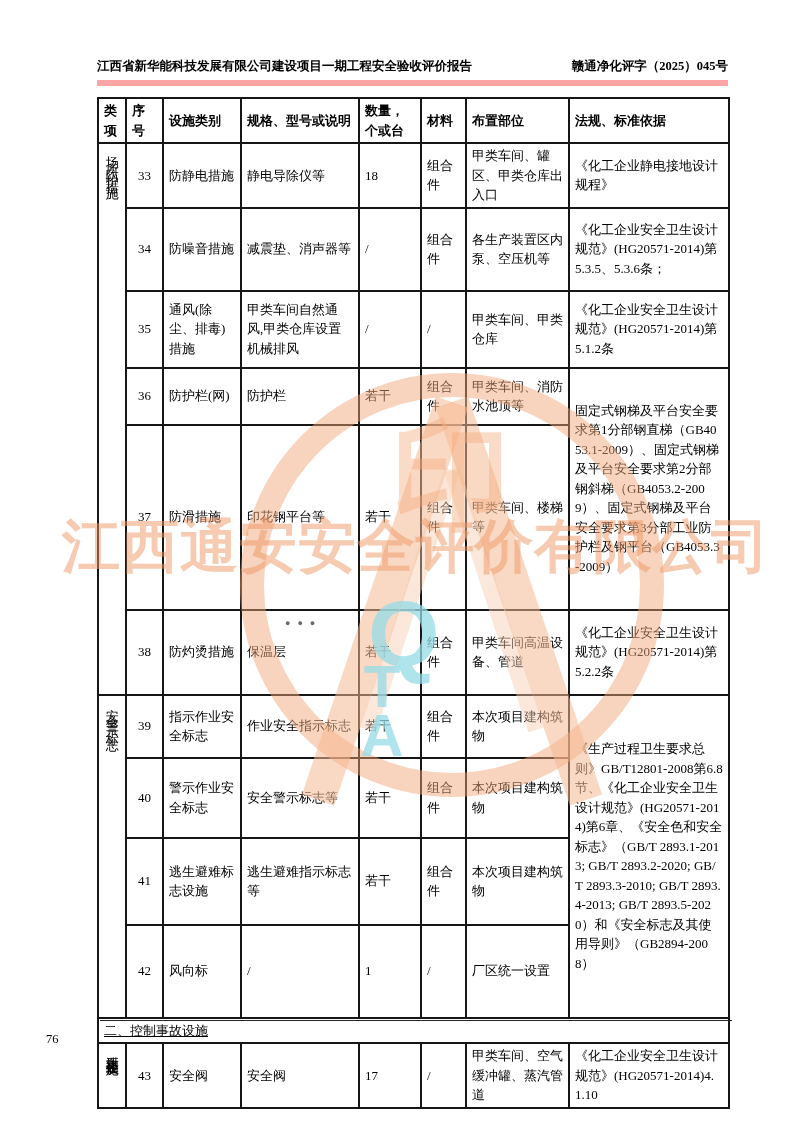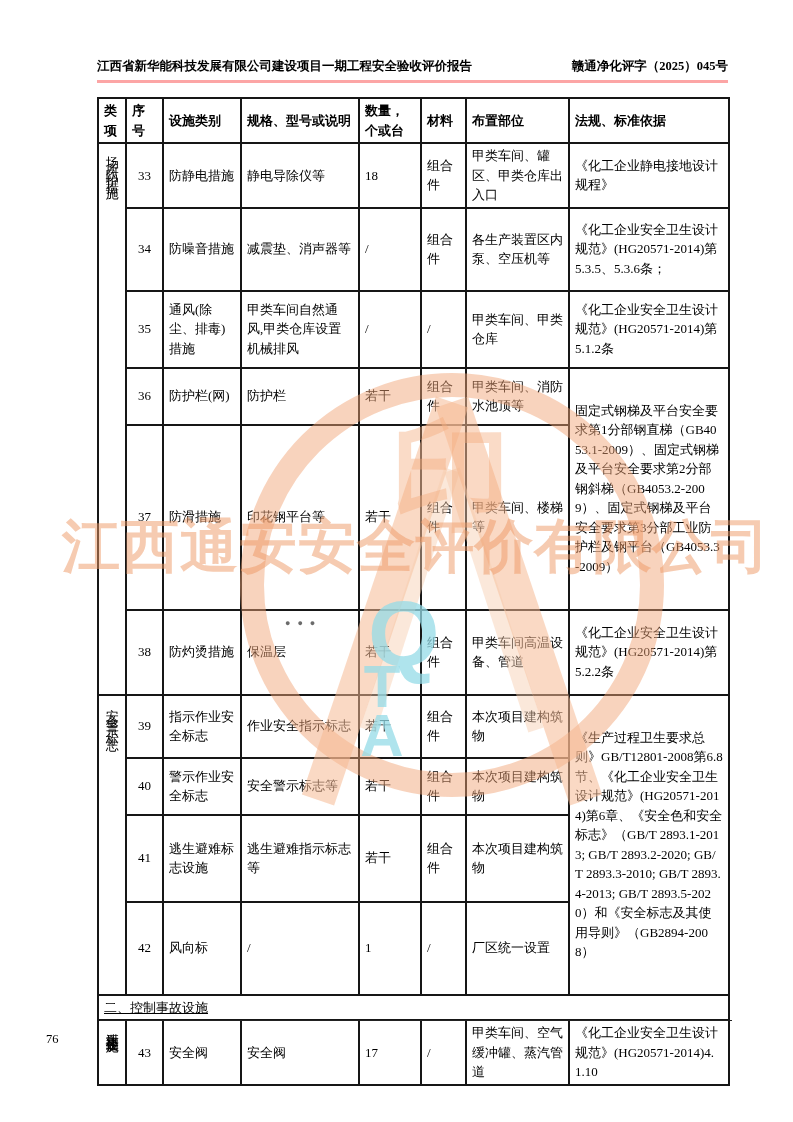--- a/index.html
+++ b/index.html
@@ -5,21 +5,21 @@
   html,body{margin:0;padding:0;background:#e8e8e8;}
   .page{
     position:relative;width:793px;height:1122px;background:#ffffff;
     margin:0 auto;overflow:hidden;color:#000;
     font-family:"Liberation Serif","DejaVu Serif",serif;
   }
   
   .runhead{
     position:absolute;left:97px;top:58px;width:631px;
     display:flex;justify-content:space-between;align-items:flex-end;
-    border-bottom:3px solid #fca5a5;padding-bottom:5px;
+    border-bottom:6px solid #fca5a5;padding-bottom:5px;
     font-weight:bold;font-size:12.5px;white-space:nowrap;
   }
   
   table.doc{
     position:absolute;left:97px;top:97px;width:631px;
     border-collapse:collapse;table-layout:fixed;
   }
   table.doc td{
     border:2px solid #161616;padding:2px 5px;
     font-size:13px;line-height:1.5;vertical-align:middle;
@@ -36,21 +36,21 @@
     writing-mode:vertical-rl;text-orientation:upright;
     vertical-align:top;padding:2px 0 0 0;
     letter-spacing:1px;font-size:12.5px;line-height:14px;
   }
   td.basis{line-height:1.55;}
   td.topalign{vertical-align:top;}
   td.section{padding:1px 4px;font-size:13px;}
   
   tr.rh{height:43px;} tr.r33{height:58px;} tr.r34{height:83px;}
   tr.r35{height:77px;} tr.r36{height:57px;} tr.r37{height:185px;}
-  tr.r38{height:85px;} tr.r39{height:63px;margin-left:12px;} tr.r40{height:57px;}
+  tr.r38{height:85px;} tr.r39{height:63px;margin-left:12px;} tr.r40{height:80px;}
   tr.r41{height:87px;} tr.r42{height:93px;} tr.rsec{height:22px;text-decoration:underline;}
   tr.r43{height:65px;}
   
   .wm{position:absolute;left:0;top:0;width:793px;height:1122px;pointer-events:none;z-index:5;}
   .wm-company{
     position:absolute;left:62px;top:508px;width:760px;
     font-size:58px;letter-spacing:1px;white-space:nowrap;
     color:rgba(238,152,100,0.50);font-weight:bold;
   }
   .wm-seal{

